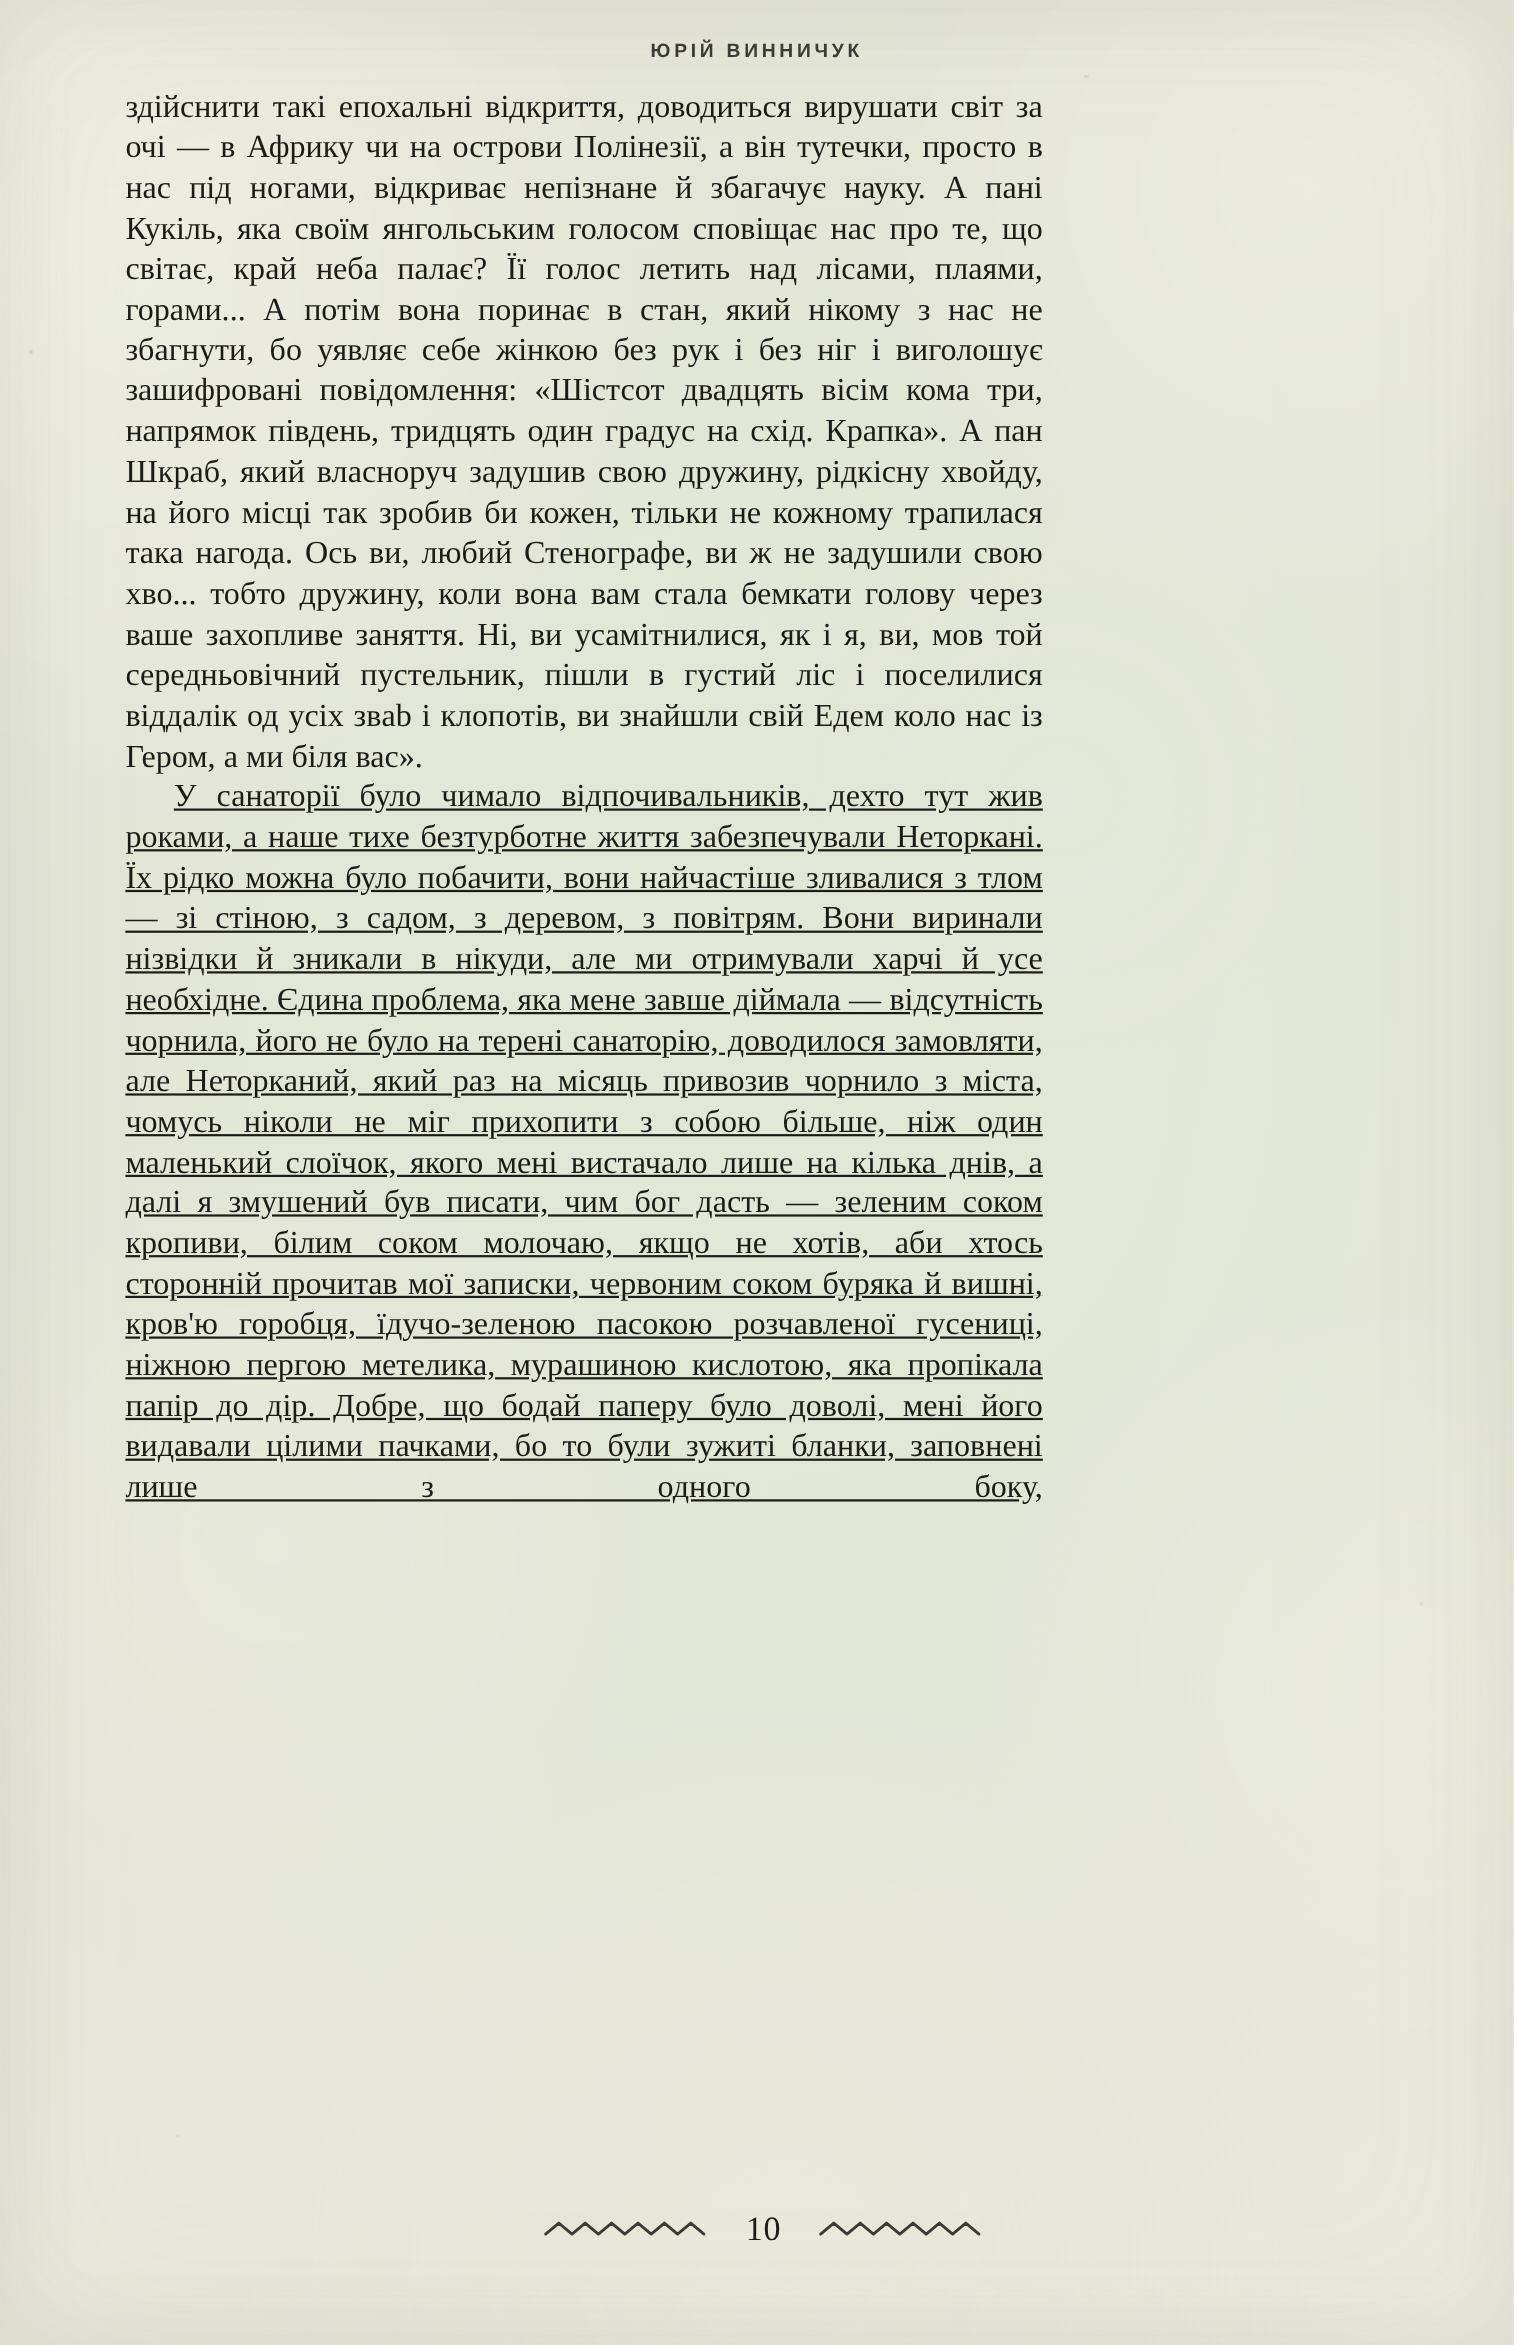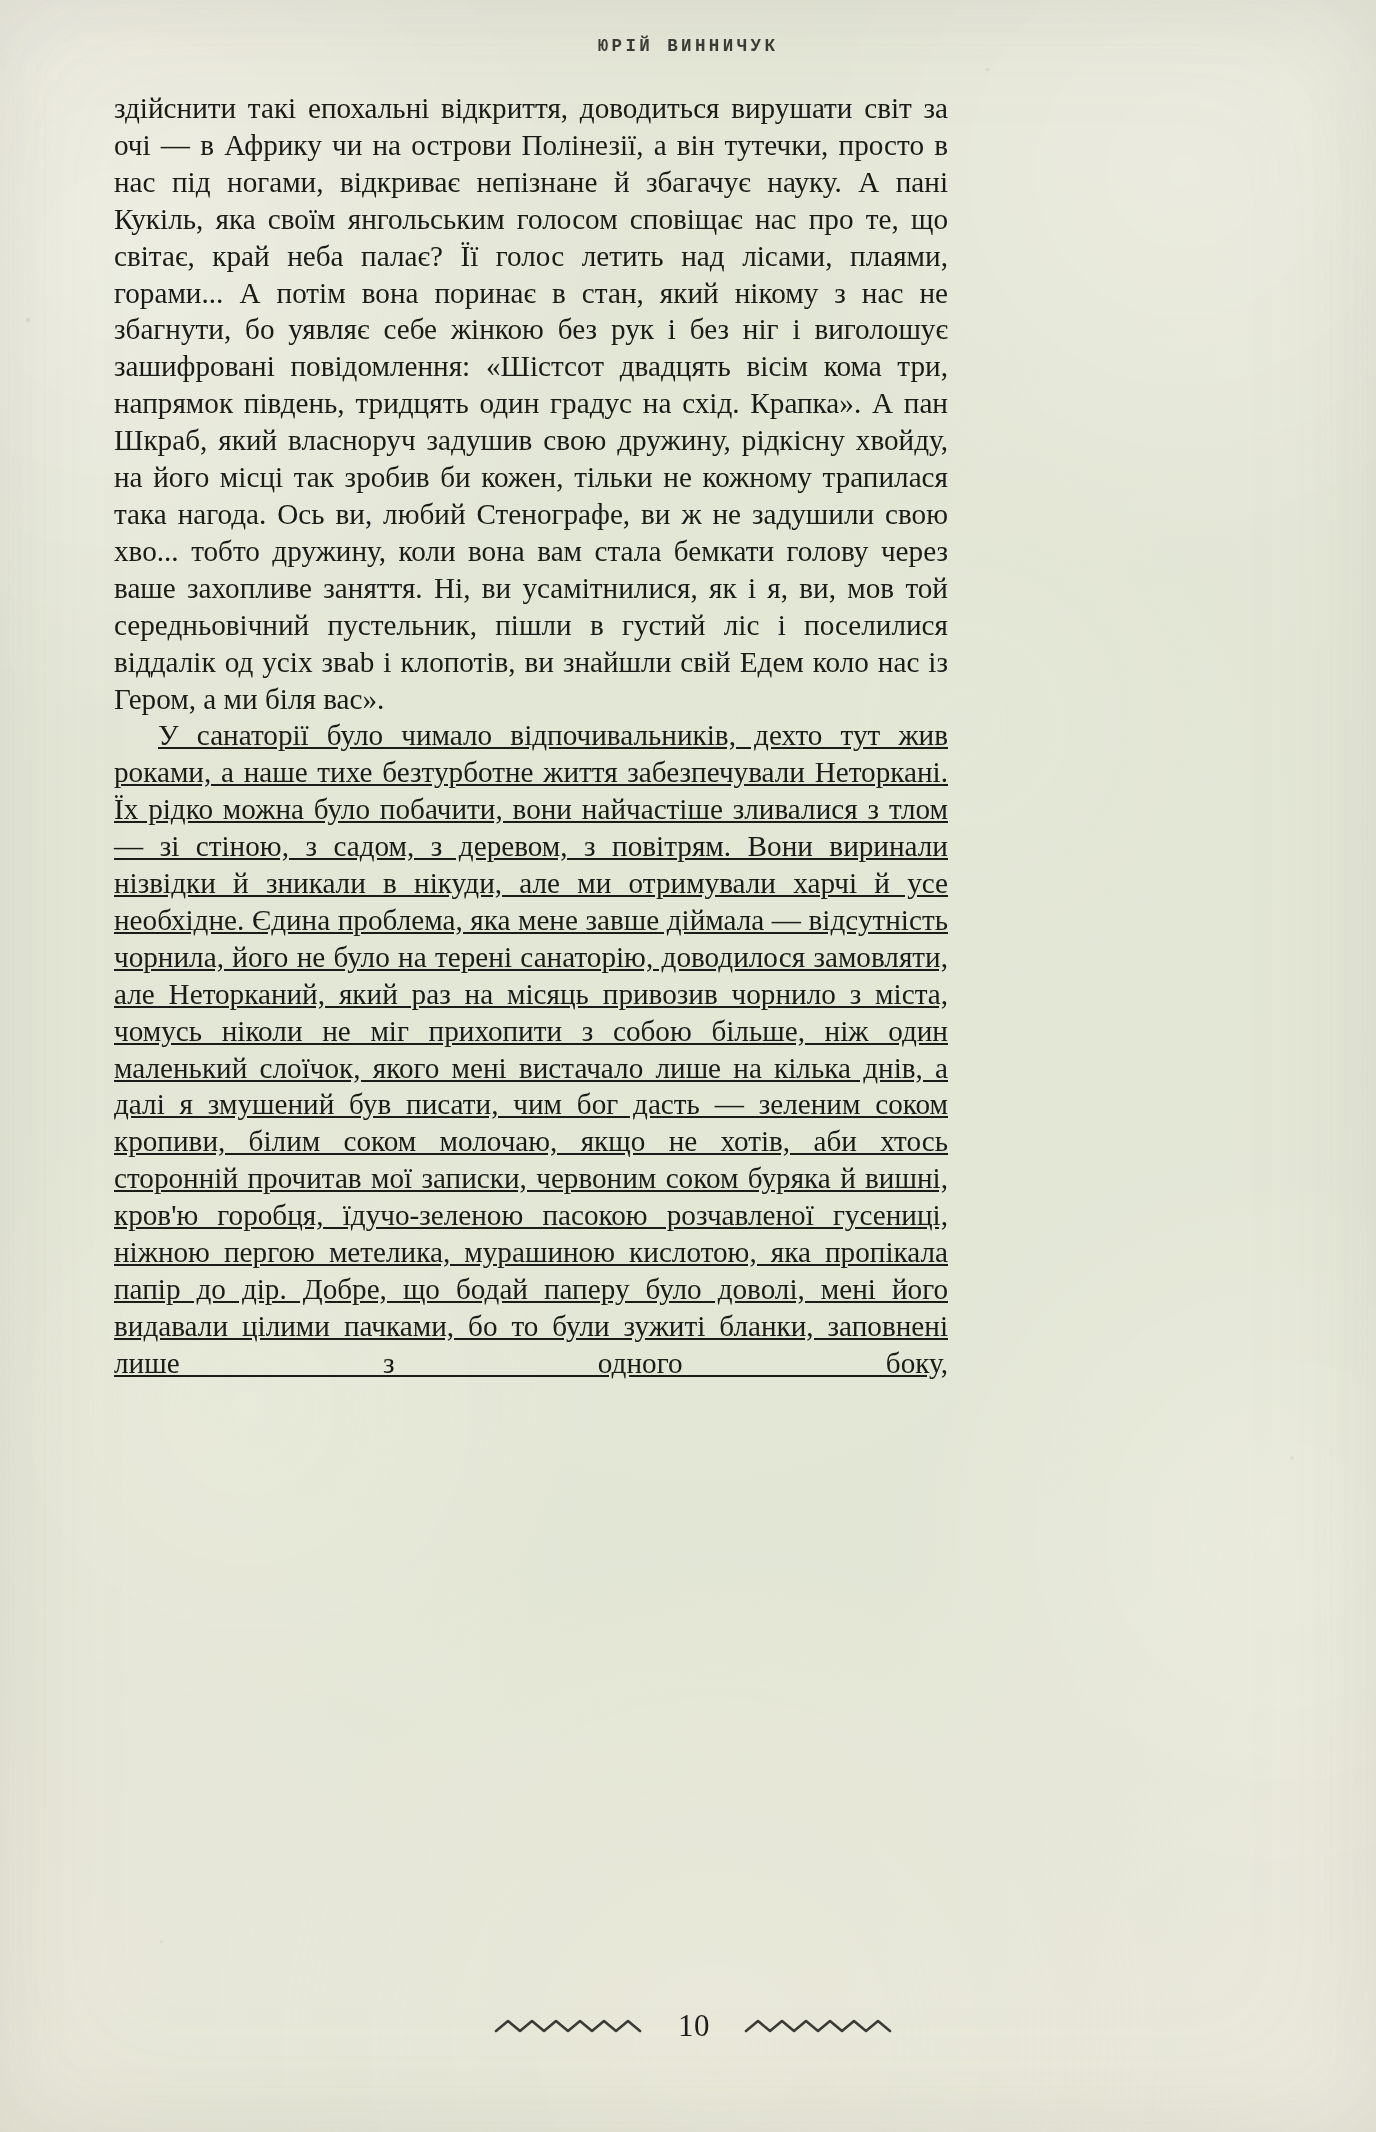--- a/index.html
+++ b/index.html
@@ -71,28 +71,28 @@
     position: absolute;
     top: 36px;
     left: 0;
     right: 0;
     text-align: center;
     font-size: 17.5px;
     letter-spacing: 3.4px;
     font-weight: 700;
     color: #2c2c28;
     text-transform: uppercase;
-    font-family: Liberation Mono, monospace;
+    font-family: Liberation Sans, sans-serif;
     opacity: 0.92;
   }
 
   
   .textblock {
     position: absolute;
-    top: 90px;
+    top: 79px;
     left: 114px;
     width: 834px;
   }
 
   .para {
     margin: 0;
     text-align: justify;
     text-justify: inter-word;
     font-size: 29.2px;
     line-height: 36.9px;

